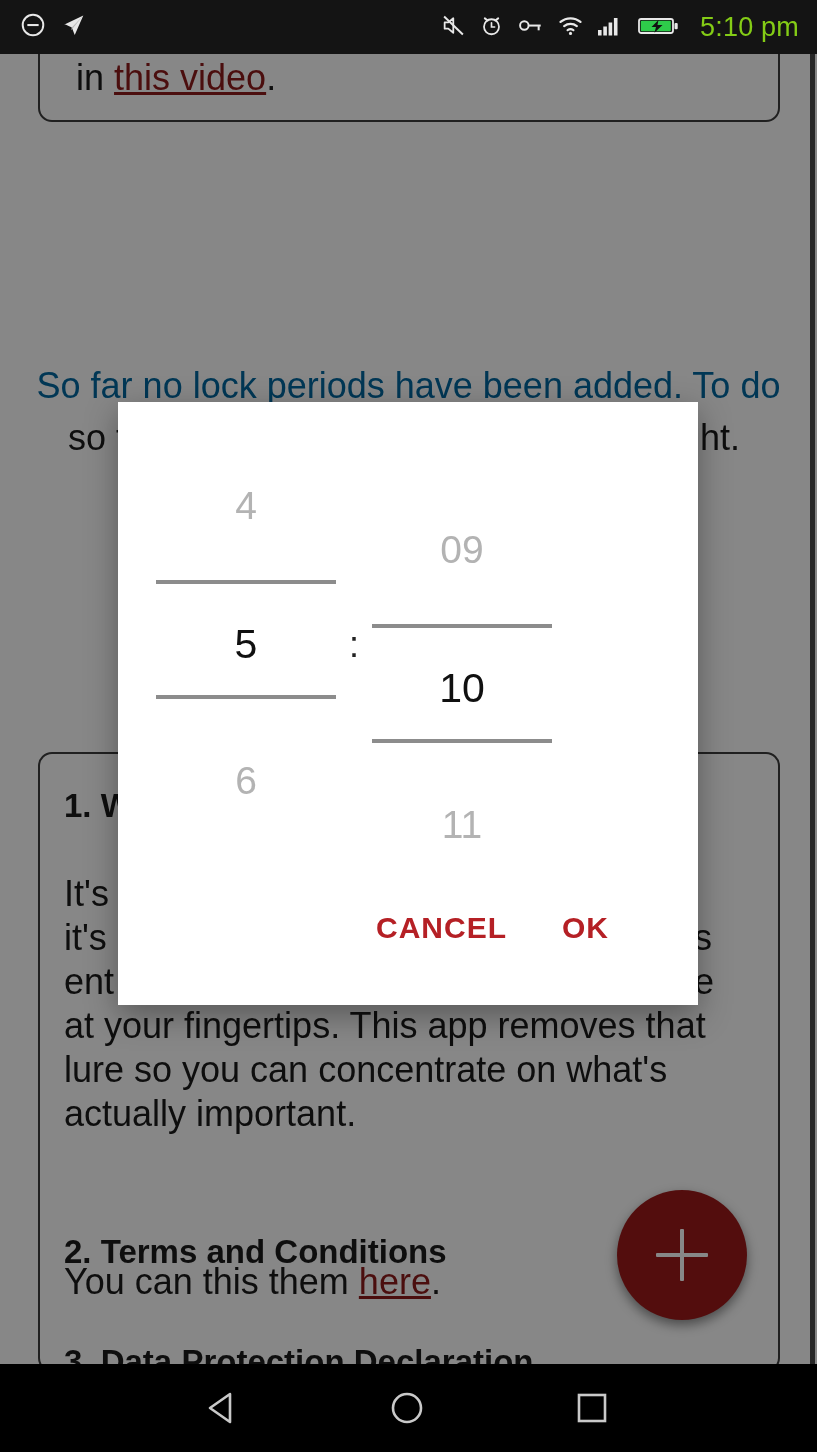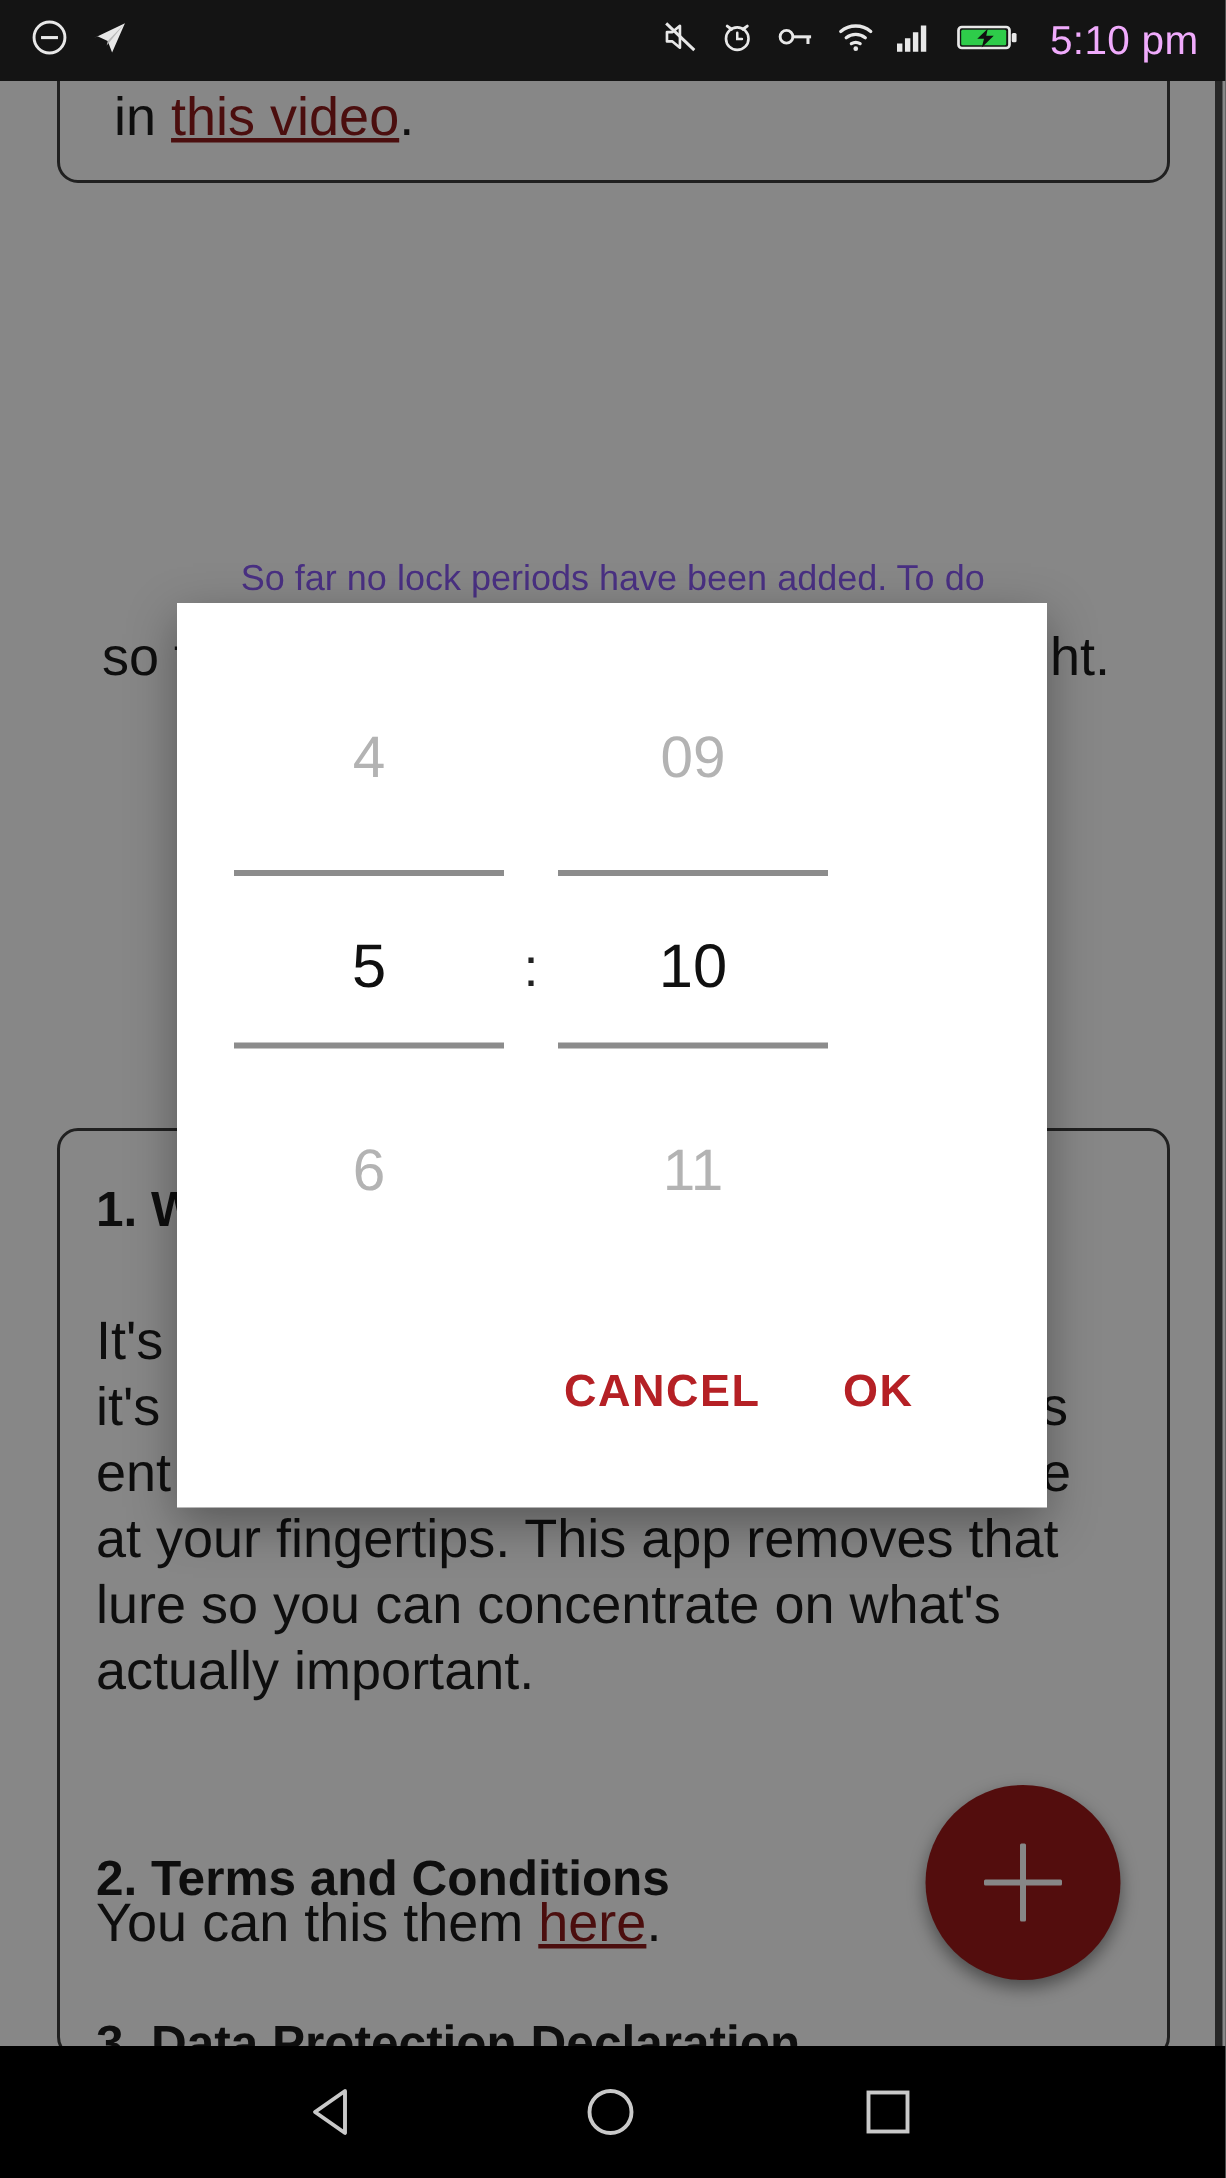--- a/index.html
+++ b/index.html
@@ -23,21 +23,21 @@
     width:817px; height:54px;
     background:#141414;
     display:flex; align-items:center;
     padding:0 18px 0 20px;
     z-index:50;
   }
   .sb-left { display:flex; align-items:center; gap:14px; }
   .sb-right { margin-left:auto; display:flex; align-items:center; gap:13px; }
   .sb-icon { display:block; }
   .sb-time {
-    color:#f0abfc; font-size:27px; letter-spacing:.2px;
+    color:#84cc16; font-size:27px; letter-spacing:.2px;
     margin-left:7px; font-family:"Liberation Sans", sans-serif;
   }
 
   
   .app {
     position:absolute; top:54px; left:0;
     width:817px; height:1310px;
     background:#ffffff;
     overflow:hidden;
   }
@@ -61,22 +61,22 @@
   }
   .bold { font-weight:bold; font-size:33px; }
   .link {
     color:#8e1b1b;
     text-decoration:underline;
   }
   .intro {
     position:absolute;
     left:0; width:817px;
     text-align:center;
-    color:#8b5cf6;
-    font-size:24px; line-height:52px;
+    color:#0369a1;
+    font-size:36px; line-height:52px;
     font-family:"Liberation Sans", sans-serif;
   }
 
   
   .fab {
     position:absolute;
     left:617px; top:1136px;
     width:130px; height:130px;
     border-radius:50%;
     background:#9d1a1a;
@@ -113,21 +113,21 @@
   .picker {
     position:absolute; top:0; left:0;
     width:580px; height:390px;
   }
   .col {
     position:absolute; top:0; height:390px;
     text-align:center;
   }
   #col-hour  { left:38px;  width:180px; }
   #col-colon { left:218px; width:36px;  }
-  #col-min   { left:254px; width:180px; }
+  #col-min   { left:254px; width:180px;margin-top:44px; }
   #col-ampm  { left:434px; width:180px; }
 
   .cell {
     position:absolute; left:0; width:100%;
     font-family:"Liberation Sans", sans-serif;
     font-size:39px;
   }
   .cell.prev { top:82px;  color:#b3b3b3; }
   .cell.sel  { top:219px; color:#101010; font-size:41px; }
   .cell.next { top:357px; color:#b3b3b3; }

